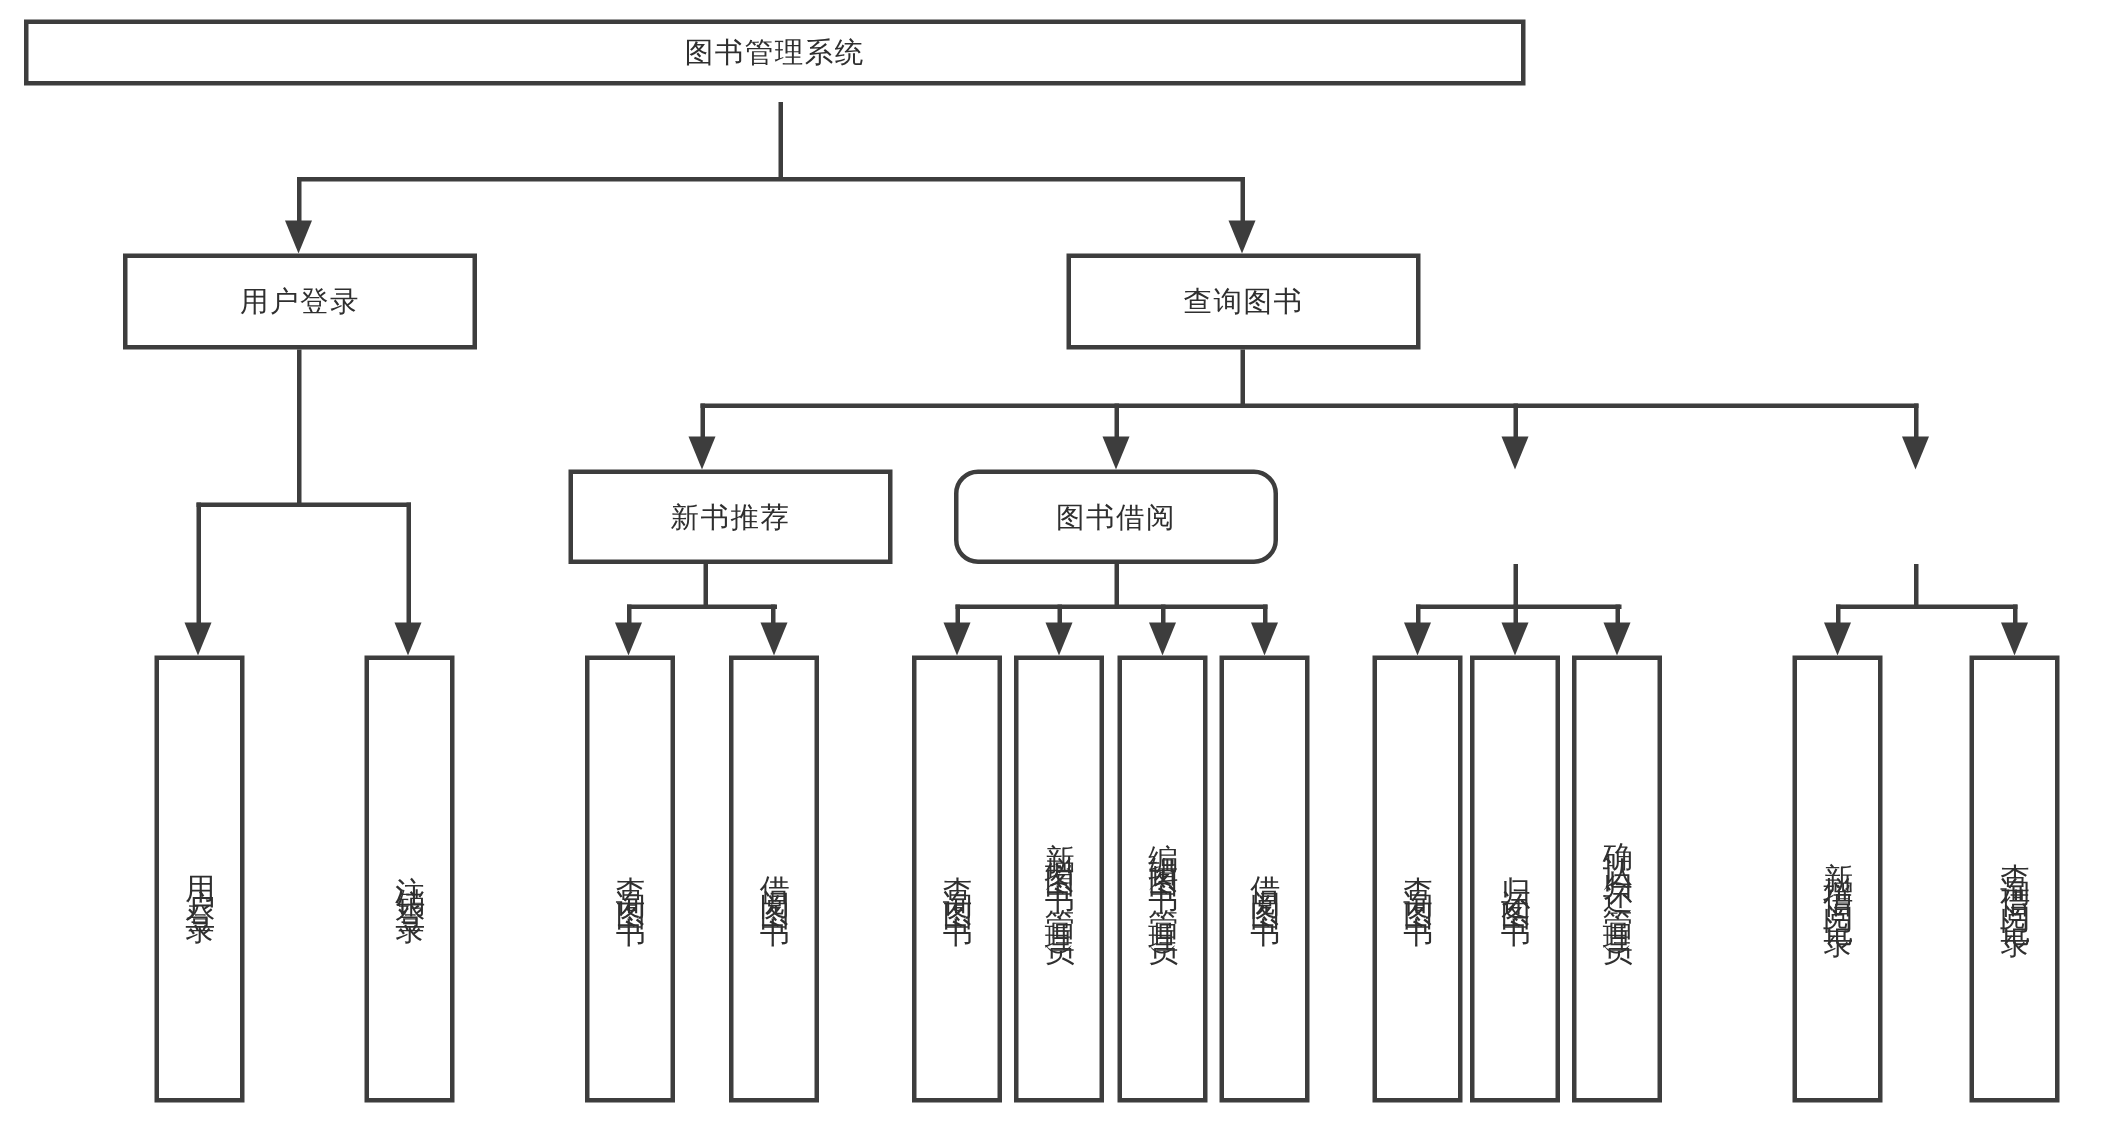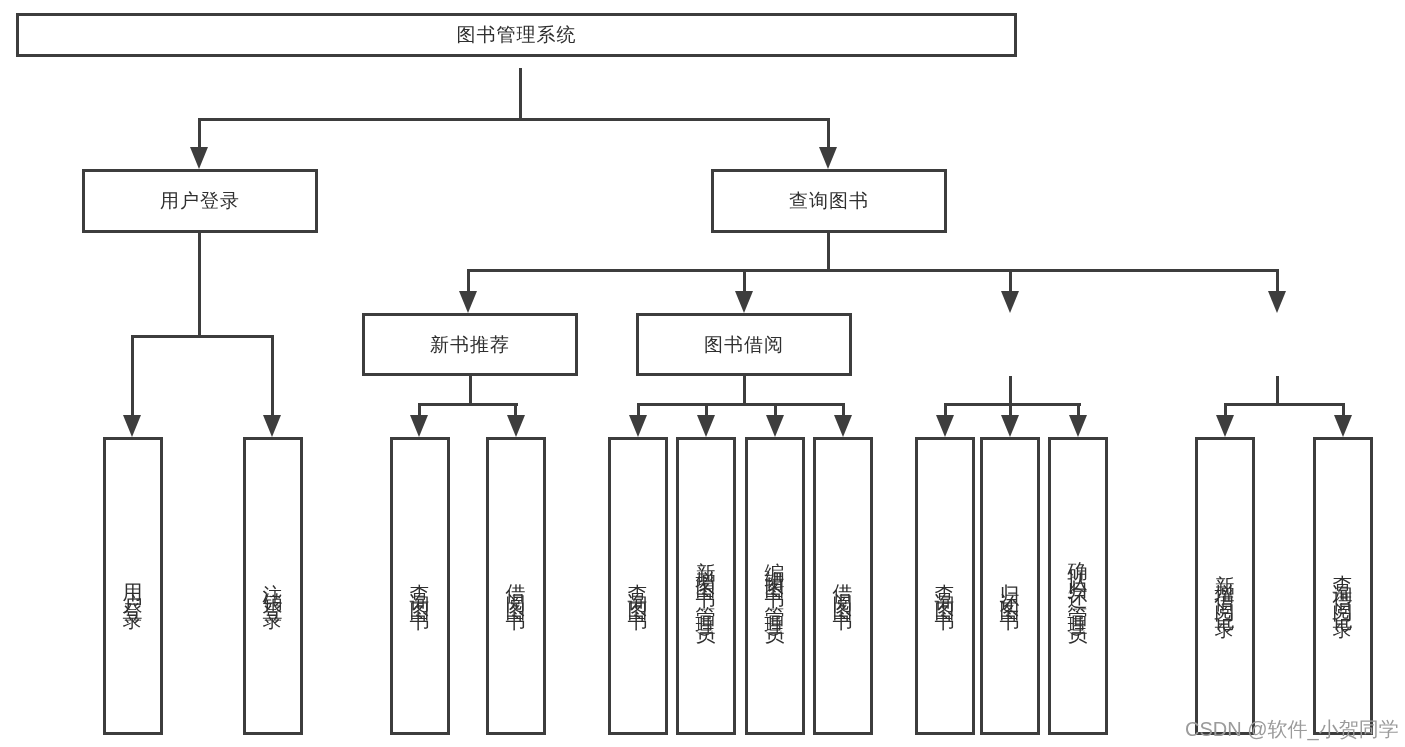--- a/index.html
+++ b/index.html
@@ -67,24 +67,24 @@
   <div class="hline" style="left:467px;top:269px;width:812px;"></div>
   <div class="vline" style="left:467px;top:269px;height:24px;"></div>
   <div class="arr" style="left:459px;top:291px;"></div>
   <div class="vline" style="left:743px;top:269px;height:24px;"></div>
   <div class="arr" style="left:735px;top:291px;"></div>
   <div class="vline" style="left:1009px;top:269px;height:24px;"></div>
   <div class="arr" style="left:1001px;top:291px;"></div>
   <div class="vline" style="left:1276px;top:269px;height:24px;"></div>
   <div class="arr" style="left:1268px;top:291px;"></div>
 
-  <div class="node l3 hdr" style="left:362px;">
+  <div class="node l3 hdr" style="left:379px;">
     <span>新书推荐</span>
   </div>
-  <div class="node l3 hdr" style="left:636px;">
+  <div class="node l3 hdr" style="left:636px;border-radius:16px;">
     <span>图书借阅</span>
   </div>
 
   <div class="vline" style="left:469px;top:376px;height:29px;"></div>
   <div class="hline" style="left:418px;top:403px;width:100px;"></div>
   <div class="vline" style="left:418px;top:403px;height:14px;"></div>
   <div class="arr" style="left:410px;top:415px;"></div>
   <div class="vline" style="left:514px;top:403px;height:14px;"></div>
   <div class="arr" style="left:507px;top:415px;"></div>
 
@@ -152,15 +152,14 @@
     <span class="vtext">确认归还（管理员）</span>
   </div>
 
   <div class="node leaf" style="left:1195px;">
     <span class="vtext">新增借阅记录</span>
   </div>
   <div class="node leaf" style="left:1313px;">
     <span class="vtext">查询借阅记录</span>
   </div>
 
-  <div class="watermark">CSDN @软件_小贺同学</div>
 
 </div>
 
 </body></html>

